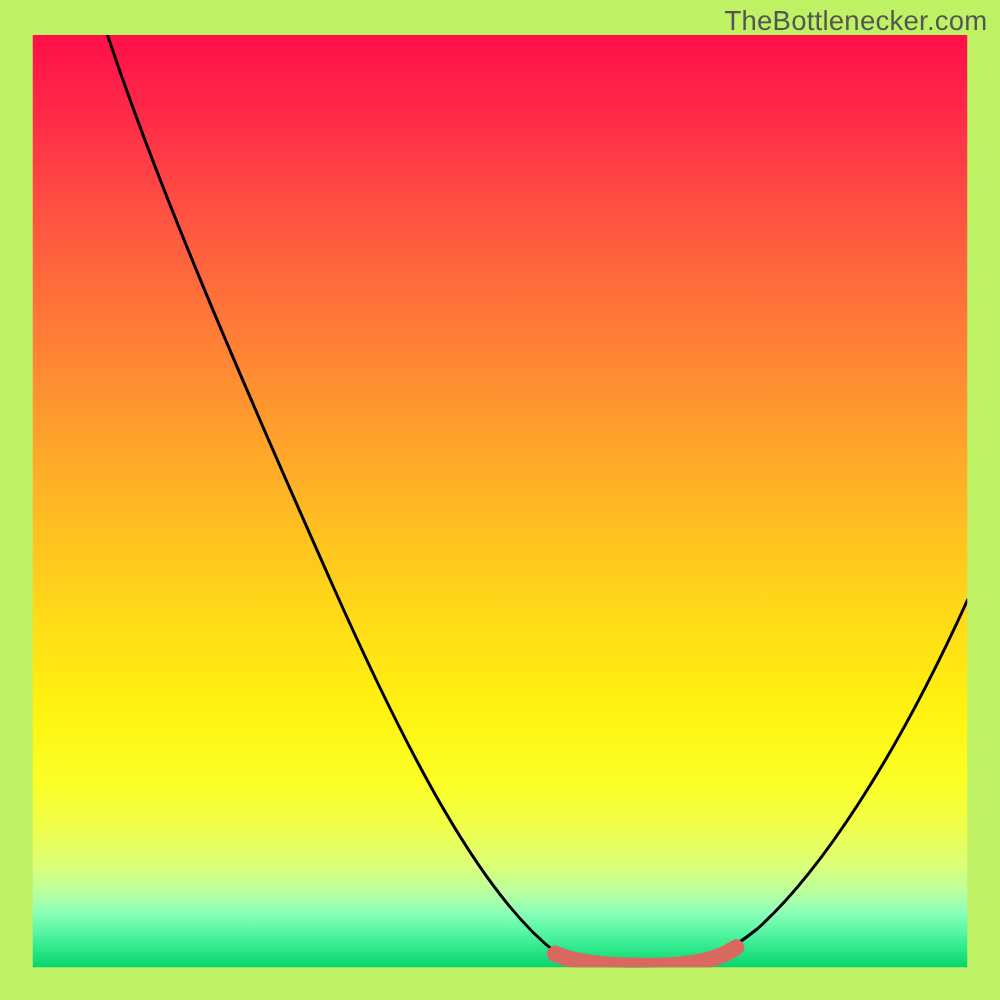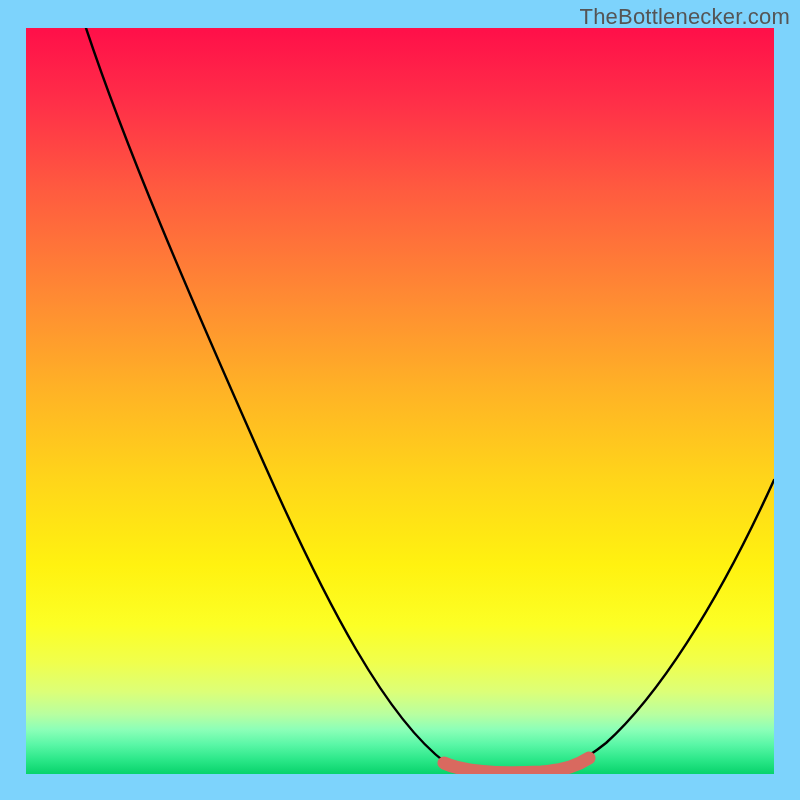--- a/index.html
+++ b/index.html
@@ -8,21 +8,21 @@
     width: 800px;
     height: 800px;
     background: #000;
     overflow: hidden;
     font-family: Arial, Helvetica, sans-serif;
   }
   .frame {
     position: relative;
     width: 800px;
     height: 800px;
-    background: #7dd3fc;
+    background: #bef264;
   }
   .watermark {
     position: absolute;
     top: 4px;
     right: 10px;
     color: #555;
     font-size: 22px;
     font-weight: 500;
     z-index: 10;
     letter-spacing: 0.2px;

